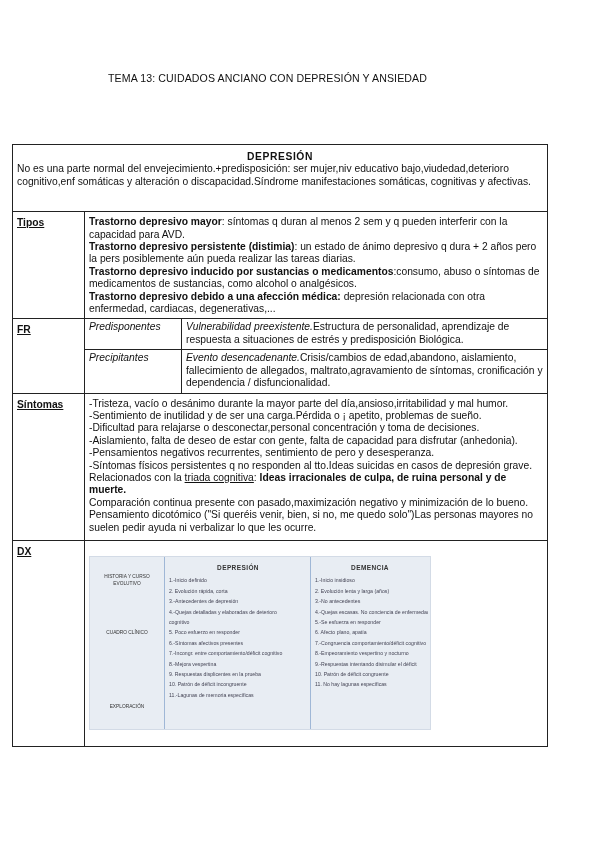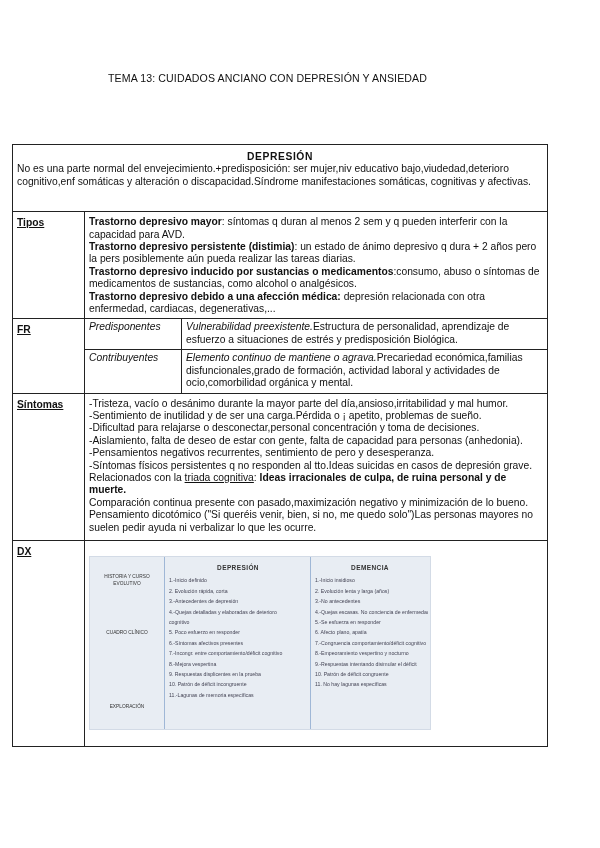--- a/index.html
+++ b/index.html
@@ -60,38 +60,38 @@
     </td>
   </tr>
 
   <tr>
     <td class="rowlabel">FR</td>
     <td class="frcell">
       <table class="fr-inner">
         <tbody>
               <tr>
           <td>Predisponentes</td>
-          <td><span class="it">Vulnerabilidad preexistente.</span><span>Estructura de personalidad, aprendizaje de esfuerzo a situaciones de estrés y predisposición Biológica.</span></td>
+          <td><span class="it">Vulnerabilidad preexistente.</span><span>Estructura de personalidad, aprendizaje de respuesta a situaciones de estrés y predisposición Biológica.</span></td>
         </tr>
         <tr>
-          <td>Contribuyentes</td>
-          <td><span class="it">Elemento continuo de mantiene o agrava.</span><span>Precariedad económica,familias disfuncionales,grado de formación, actividad laboral y actividades de ocio,comorbilidad orgánica y mental.</span></td>
+          <td>Precipitantes</td>
+          <td><span class="it">Evento desencadenante.</span><span>Crisis/cambios de edad,abandono, aislamiento, fallecimiento de allegados, maltrato,agravamiento de síntomas, cronificación y dependencia / disfuncionalidad.</span></td>
         </tr>
       </tbody>
           </table>
     </td>
   </tr>
 
   <tr>
     <td class="rowlabel">Síntomas</td>
     <td style="padding-top:4px;padding-bottom:6px;">
       <div>-Tristeza, vacío o desánimo durante la mayor parte del día,ansioso,irritabilidad y mal humor.</div>
       <div>-Sentimiento de inutilidad y de ser una carga.Pérdida o ¡ apetito, problemas de sueño.</div>
       <div>-Dificultad para relajarse o desconectar,personal concentración y toma de decisiones.</div>
-      <div>-Aislamiento, falta de deseo de estar con gente, falta de capacidad para personas (anhedonia).</div>
+      <div>-Aislamiento, falta de deseo de estar con gente, falta de capacidad para disfrutar (anhedonia).</div>
       <div>-Pensamientos negativos recurrentes, sentimiento de pero y desesperanza.</div>
       <div>-Síntomas físicos persistentes q no responden al tto.Ideas suicidas en casos de depresión grave.</div>
       <div><span>Relacionados con la </span><span class="u">triada cognitiva</span><span>: </span><b>Ideas irracionales de culpa, de ruina personal y de muerte.</b></div>
       <div>Comparación continua presente con pasado,maximización negativo y minimización de lo bueno. Pensamiento dicotómico ("Si queréis venir, bien, si no, me quedo solo")Las personas mayores no suelen pedir ayuda ni verbalizar lo que les ocurre.</div>
     </td>
   </tr>
 
   <tr>
     <td class="rowlabel">DX</td>
     <td class="dx-cell">

